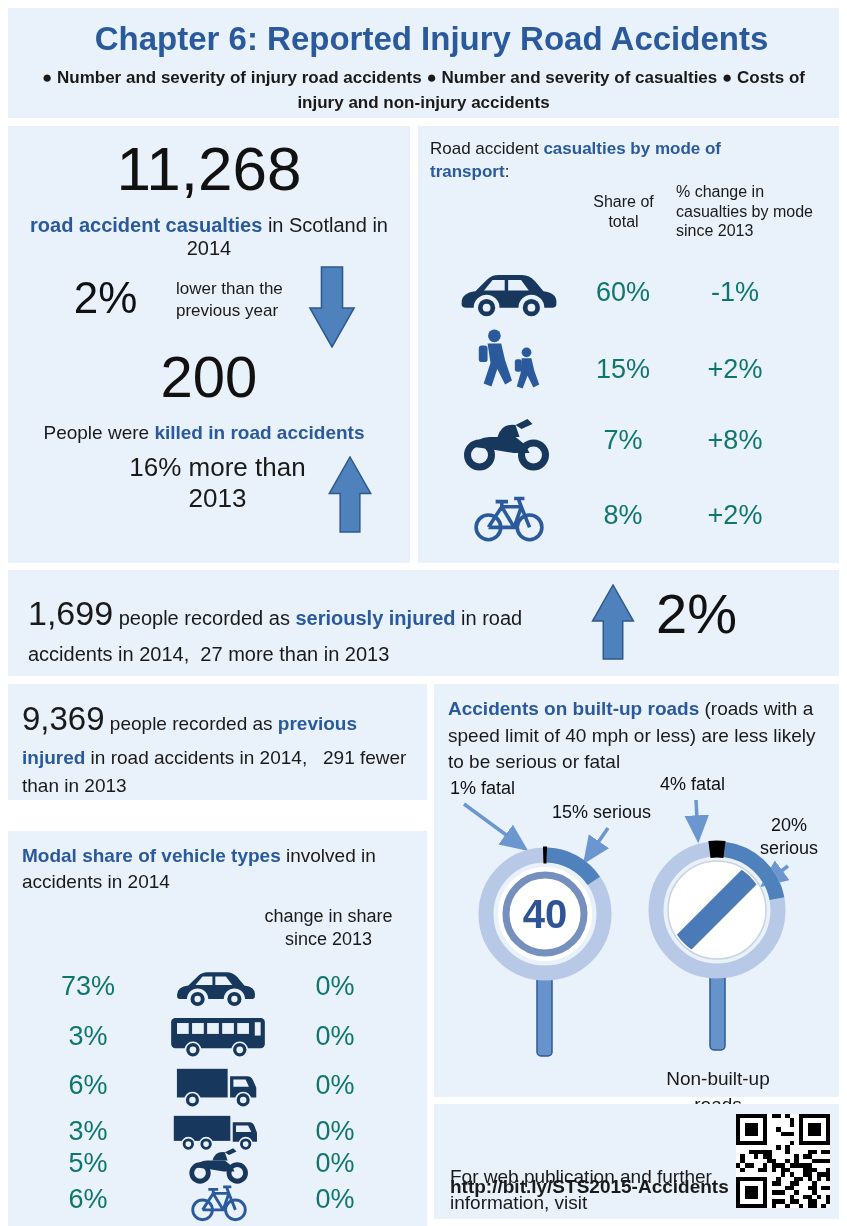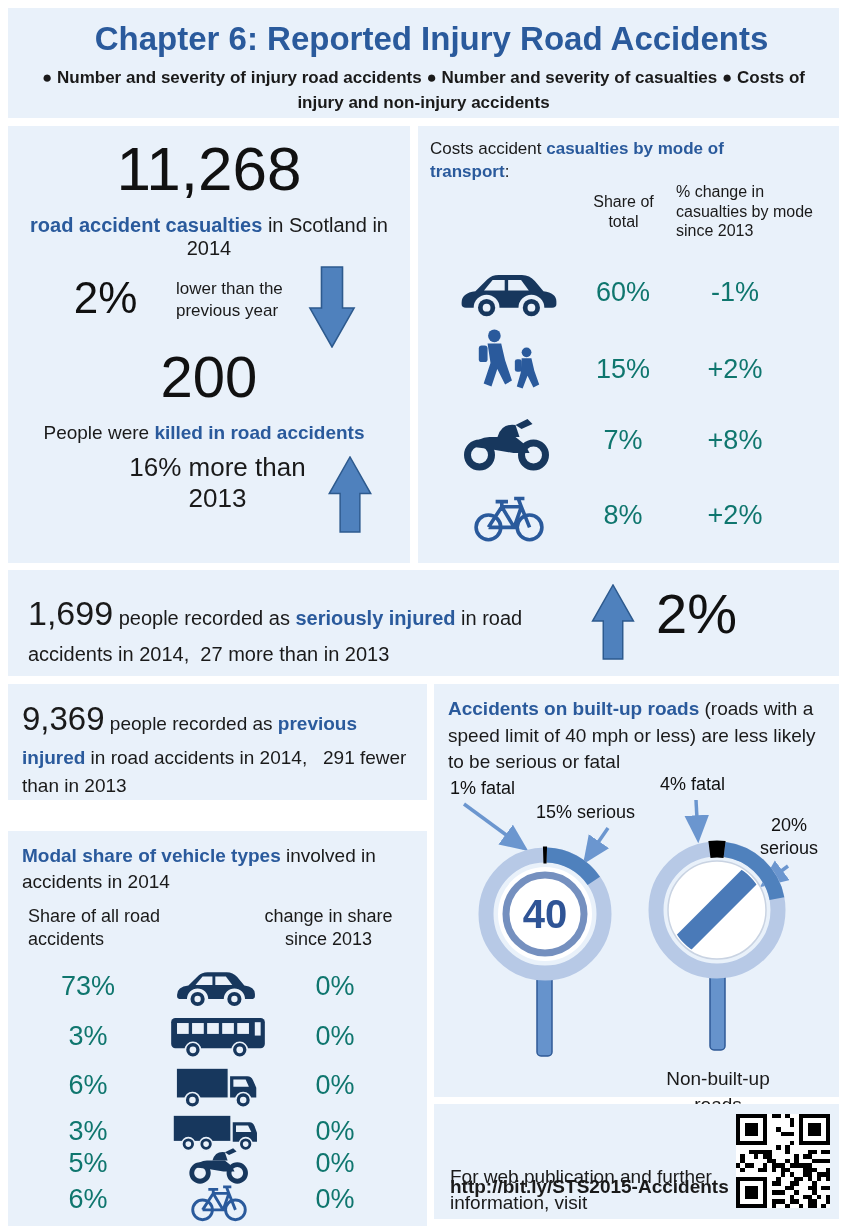--- a/index.html
+++ b/index.html
@@ -45,21 +45,21 @@
     <p class="abs center prewrap" style="left:0;top:296px;width:392px;font-size:19px;"><span>People were </span><span class="blue">killed in road accidents</span></p>
     <p class="abs center" style="left:112px;top:326px;width:195px;font-size:26px;line-height:1.2;">16% more than 2013</p>
     <span class="abs icon" style="left:316px;top:330px;">
       <svg width="52" height="77" viewBox="0 0 44 78">
           <path d="M12 77 L32 77 L32 38 L43 38 L22 1 L1 38 L12 38 Z" fill="#4f81bd" stroke="#2d5a8e" stroke-width="1.5"></path>
         </svg>
     </span>
   </section>
 
   <section class="panel" style="left:418px;top:126px;width:421px;height:437px;">
-    <p class="abs prewrap" style="left:12px;top:12px;width:350px;font-size:17px;line-height:1.35;"><span>Costs accident </span><span class="blue">casualties by mode of transport</span><span>:</span></p>
+    <p class="abs prewrap" style="left:12px;top:12px;width:350px;font-size:17px;line-height:1.35;"><span>Road accident </span><span class="blue">casualties by mode of transport</span><span>:</span></p>
     <p class="abs center hdr-small" style="left:158px;top:66px;width:95px;">Share of total</p>
     <p class="abs hdr-small" style="left:258px;top:56px;width:158px;">% change in casualties by mode since 2013</p>
 
     <div class="abs" style="left:0;top:135px;width:421px;height:64px;">
       <span class="abs icon" style="left:35px;top:6px;">
         <svg width="112" height="52" viewBox="0 0 130 58">
           <path d="M10 40 Q10 29 26 27 L40 13 Q45 8 53 8 L80 8 Q89 8 95 15 L105 27 Q120 29 120 39 L120 42 Q120 46 115 46 L106 46 A15 15 0 0 0 76 46 L54 46 A15 15 0 0 0 24 46 L15 46 Q10 46 10 42 Z" fill="#17375d"></path>
           <path d="M46 14 L60 14 L60 26 L36 26 Z" fill="#e9f1fa"></path>
             <path d="M64 14 L79 14 L88 26 L64 26 Z" fill="#e9f1fa"></path>
           <circle cx="39" cy="46" r="10" fill="#17375d"></circle>
@@ -127,21 +127,20 @@
     </span>
     <p class="abs bignum" style="left:648px;top:16px;width:160px;font-size:56px;">2%</p>
   </section>
 
   <section class="panel" style="left:8px;top:684px;width:419px;height:116px;">
     <p class="abs prewrap" style="left:14px;top:10px;width:396px;font-size:19px;line-height:1.5;"><span style="font-size:33px;">9,369</span><span> people recorded as </span><span class="blue">previous injured</span><span> in road accidents in 2014,   291 fewer than in 2013</span></p>
   </section>
 
   <section class="panel" style="left:8px;top:808px;width:419px;height:411px;margin-top:23px;">
     <p class="abs prewrap" style="left:14px;top:12px;width:392px;font-size:19px;line-height:1.35;"><span class="blue">Modal share of vehicle types</span><span> involved in accidents in 2014</span></p>
-    <p class="abs" style="left:20px;top:74px;width:165px;font-size:18px;line-height:1.3;">Share of all road accidents</p>
     <p class="abs center" style="left:238px;top:74px;width:165px;font-size:18px;line-height:1.3;">change in share since 2013</p>
 
     <div class="abs" style="left:0;top:132px;width:419px;height:48px;">
       <span class="abs rownum center" style="left:20px;top:8px;width:120px;">73%</span>
       <span class="abs icon" style="left:162px;top:3px;">
         <svg width="92" height="42" viewBox="0 0 130 58">
           <path d="M10 40 Q10 29 26 27 L40 13 Q45 8 53 8 L80 8 Q89 8 95 15 L105 27 Q120 29 120 39 L120 42 Q120 46 115 46 L106 46 A15 15 0 0 0 76 46 L54 46 A15 15 0 0 0 24 46 L15 46 Q10 46 10 42 Z" fill="#17375d"></path>
           <path d="M46 14 L60 14 L60 26 L36 26 Z" fill="#e9f1fa"></path>
             <path d="M64 14 L79 14 L88 26 L64 26 Z" fill="#e9f1fa"></path>
           <circle cx="39" cy="46" r="10" fill="#17375d"></circle>
@@ -233,21 +232,21 @@
         </svg>
       </span>
       <span class="abs rownum center" style="left:272px;top:9px;width:110px;">0%</span>
     </div>
   </section>
 
   <section class="panel" style="left:434px;top:684px;width:405px;height:413px;">
     <p class="abs prewrap" style="left:14px;top:12px;width:380px;font-size:19px;line-height:1.4;"><span class="blue">Accidents on built-up roads</span><span> (roads with a speed limit of 40 mph or less) are less likely to be serious or fatal</span></p>
 
     <p class="abs anno" style="left:16px;top:94px;">1% fatal</p>
-    <p class="abs anno" style="left:102px;top:118px;">15% serious</p>
+    <p class="abs anno" style="left:118px;top:118px;">15% serious</p>
     <p class="abs anno" style="left:226px;top:90px;">4% fatal</p>
     <p class="abs anno center" style="left:320px;top:130px;width:70px;line-height:1.25;">20% serious</p>
 
     <svg class="abs" style="left:0;top:0;pointer-events:none;" width="405" height="413">
       <defs>
         <marker id="ah" markerWidth="9" markerHeight="9" refX="6.5" refY="3.5" orient="auto">
           <path d="M0 0 L8 3.5 L0 7 Z" fill="#6b96cf"></path>
         </marker>
       </defs>
       <g stroke="#6b96cf" stroke-width="3.5">

